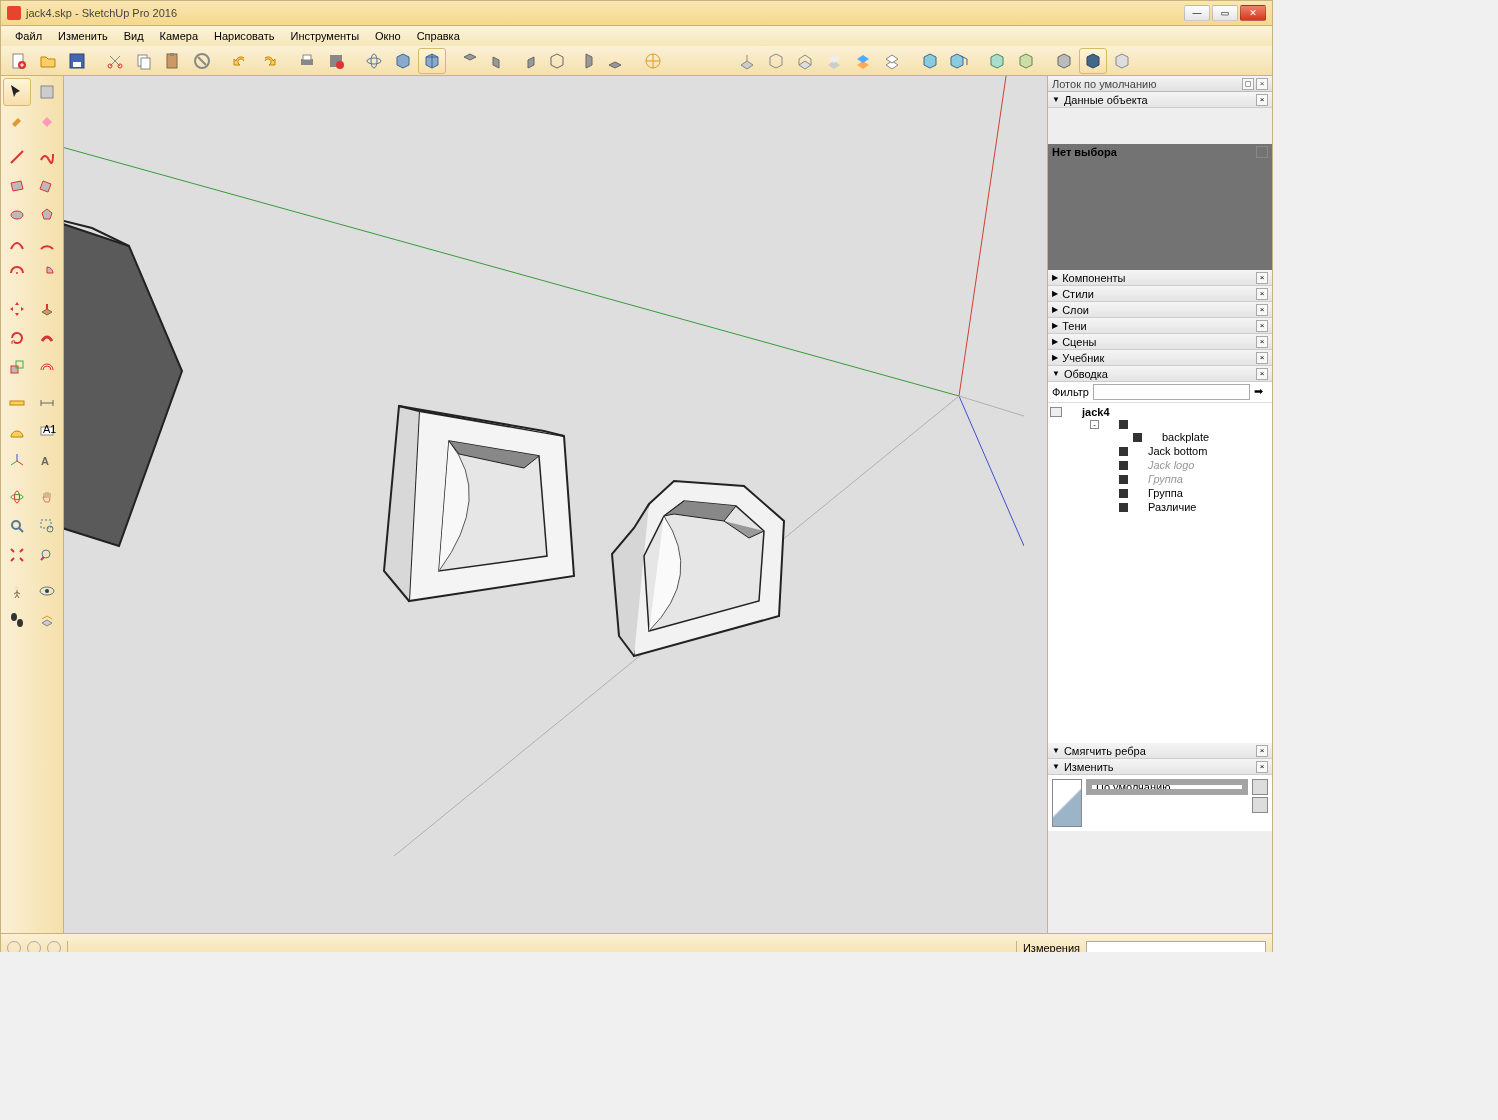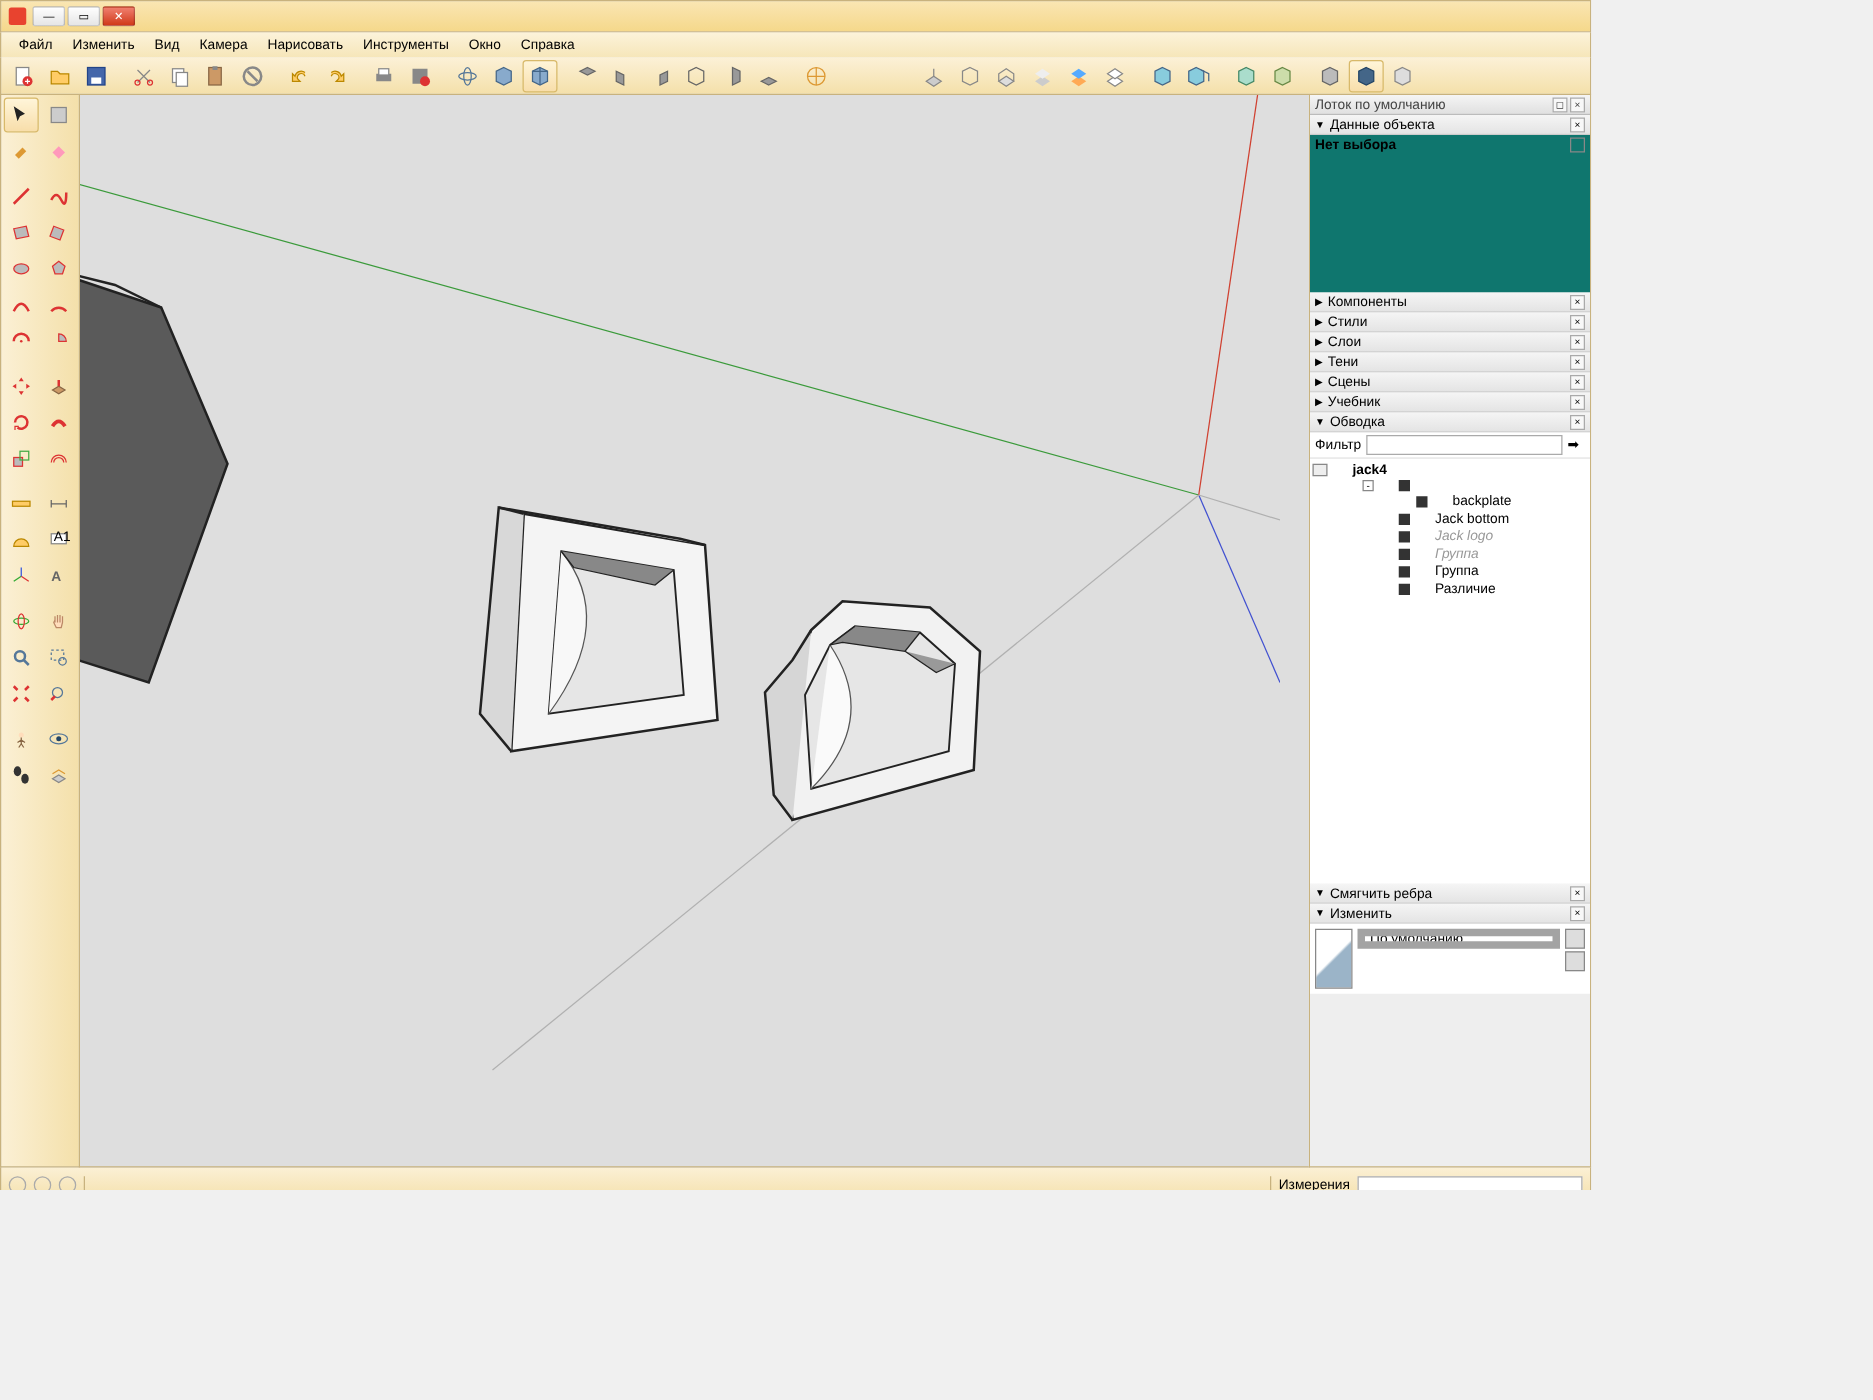--- a/index.html
+++ b/index.html
@@ -34,21 +34,21 @@
 .viewport { flex: 1; background: #dedede; border-bottom: 1px solid #c8b27e; position: relative; overflow: hidden; }
 
 .right-panel { width: 226px; background: #eee; border: 1px solid #c8b27e; border-top: none; display: flex; flex-direction: column; }
 .panel-hdr { height: 16px; background: linear-gradient(#f5f5f5, #e0e0e0); display: flex; align-items: center; padding: 0 4px; border-bottom: 1px solid #bbb; font-size: 10px; color: #444; }
 .panel-hdr .sp { flex: 1; }
 .panel-hdr .pin, .panel-hdr .x { width: 12px; height: 12px; border: 1px solid #aaa; margin-left: 2px; font-size: 8px; display: flex; align-items: center; justify-content: center; background: #f8f8f8; }
 .panel-sec { background: linear-gradient(#f5f5f5, #e4e4e4); height: 16px; display: flex; align-items: center; padding: 0 4px; border-bottom: 1px solid #ccc; font-size: 10px; }
 .panel-sec .arrow { margin-right: 4px; font-size: 8px; }
 .panel-sec .sp { flex: 1; }
 .panel-sec .x { width: 12px; height: 12px; border: 1px solid #aaa; font-size: 8px; display: flex; align-items: center; justify-content: center; background: #f8f8f8; }
-.panel-body { background: #0f766e; }
+.panel-body { background: #737373; margin-top: 36px; }
 .nosel-row { display: flex; padding: 2px 4px; }
 .nosel-row .sp { flex: 1; }
 .nosel-row .ico { width: 12px; height: 12px; border: 1px solid #888; }
 
 .filter-row { display: flex; align-items: center; padding: 2px 4px; gap: 4px; background: #fff; border-bottom: 1px solid #ddd; }
 .filter-row input { flex: 1; border: 1px solid #aaa; height: 16px; padding: 0 2px; }
 .filter-row .go { width: 14px; height: 14px; }
 
 .outliner { background: #fff; padding: 2px; height: 340px; overflow: auto; }
 .tree-item { display: flex; align-items: center; padding: 1px 0; gap: 20px; }
@@ -77,20 +77,21 @@
 .statusbar .sb-icon { width: 14px; height: 14px; border: 1px solid #aaa; border-radius: 7px; }
 .statusbar .sp { flex: 1; }
 .statusbar .sep { width: 1px; height: 14px; background: #c8b27e; }
 .statusbar input { width: 180px; border: 1px solid #aaa; height: 14px; background: #fff; }
 </style>
 </head>
 <body>
 
 <div class="titlebar">
   <div class="titlebar-icon"></div>
+  <div class="titlebar-title">jack4.skp - SketchUp Pro 2016</div>
   <div class="titlebar-btns">
     <div class="titlebar-btn">—</div>
     <div class="titlebar-btn">▭</div>
     <div class="titlebar-btn close">✕</div>
   </div>
 </div>
 
 <div class="menubar">
   <div class="menubar-item"><span>Файл</span></div>
   <div class="menubar-item"><span>Изменить</span></div>

